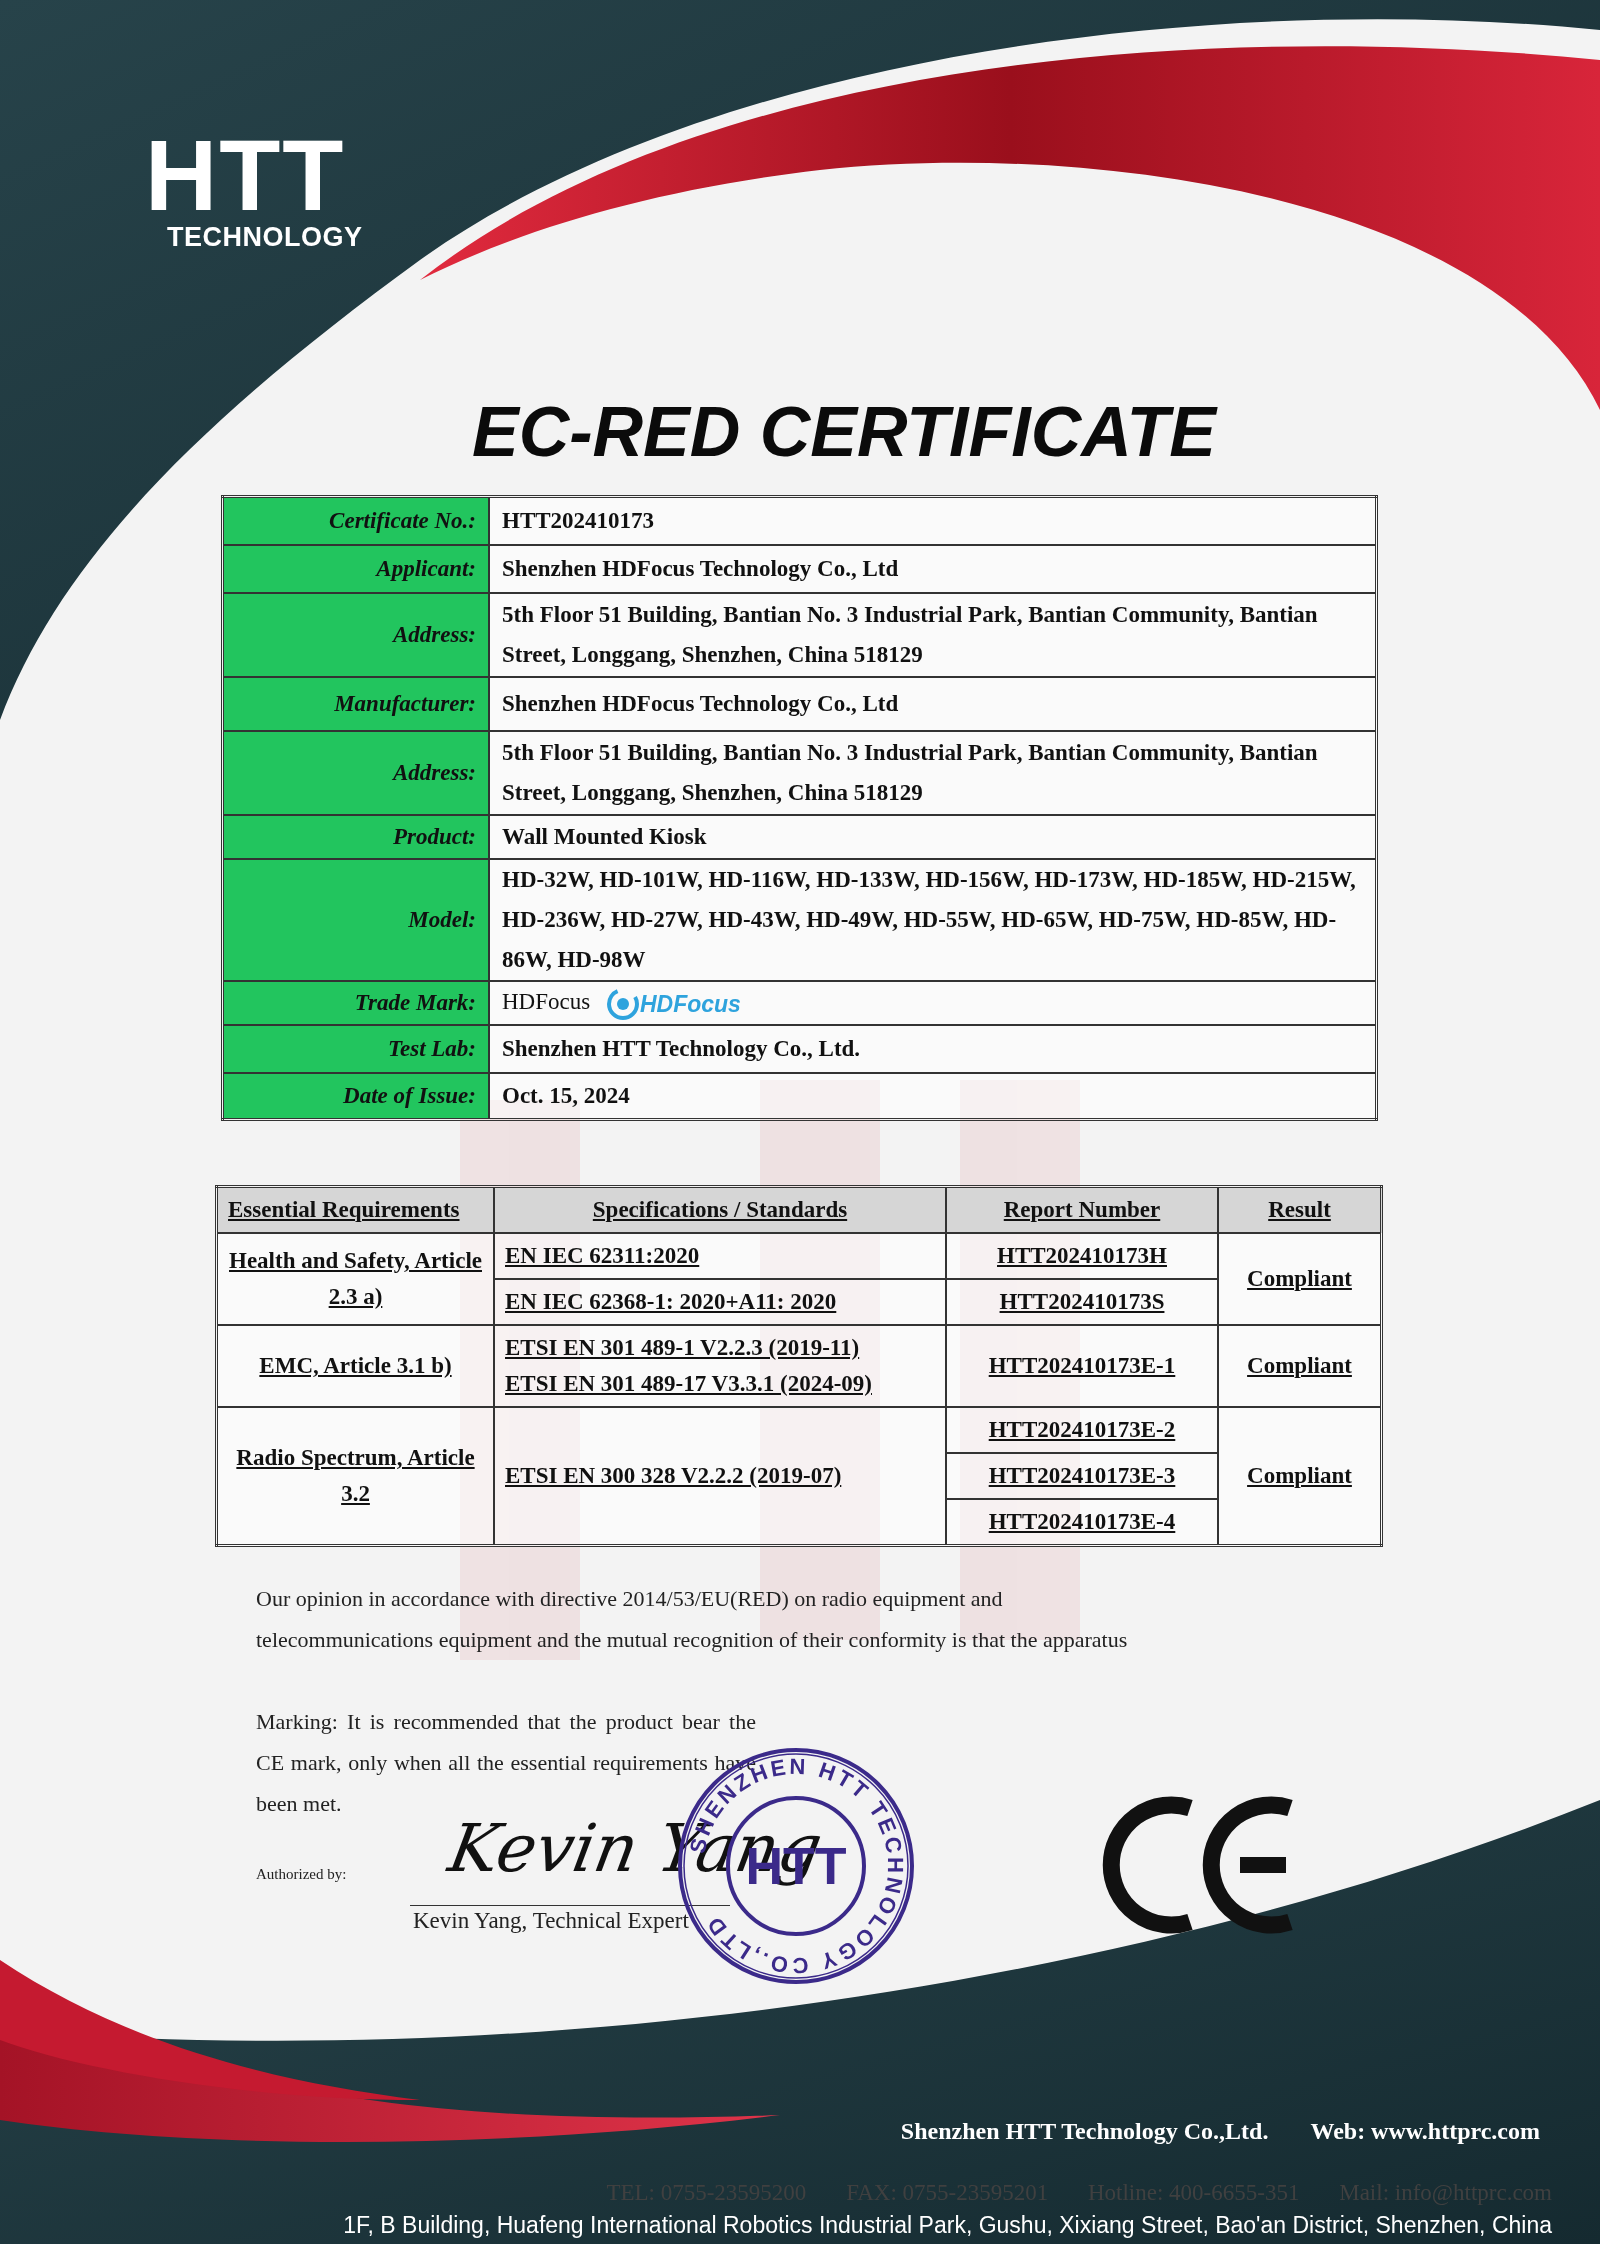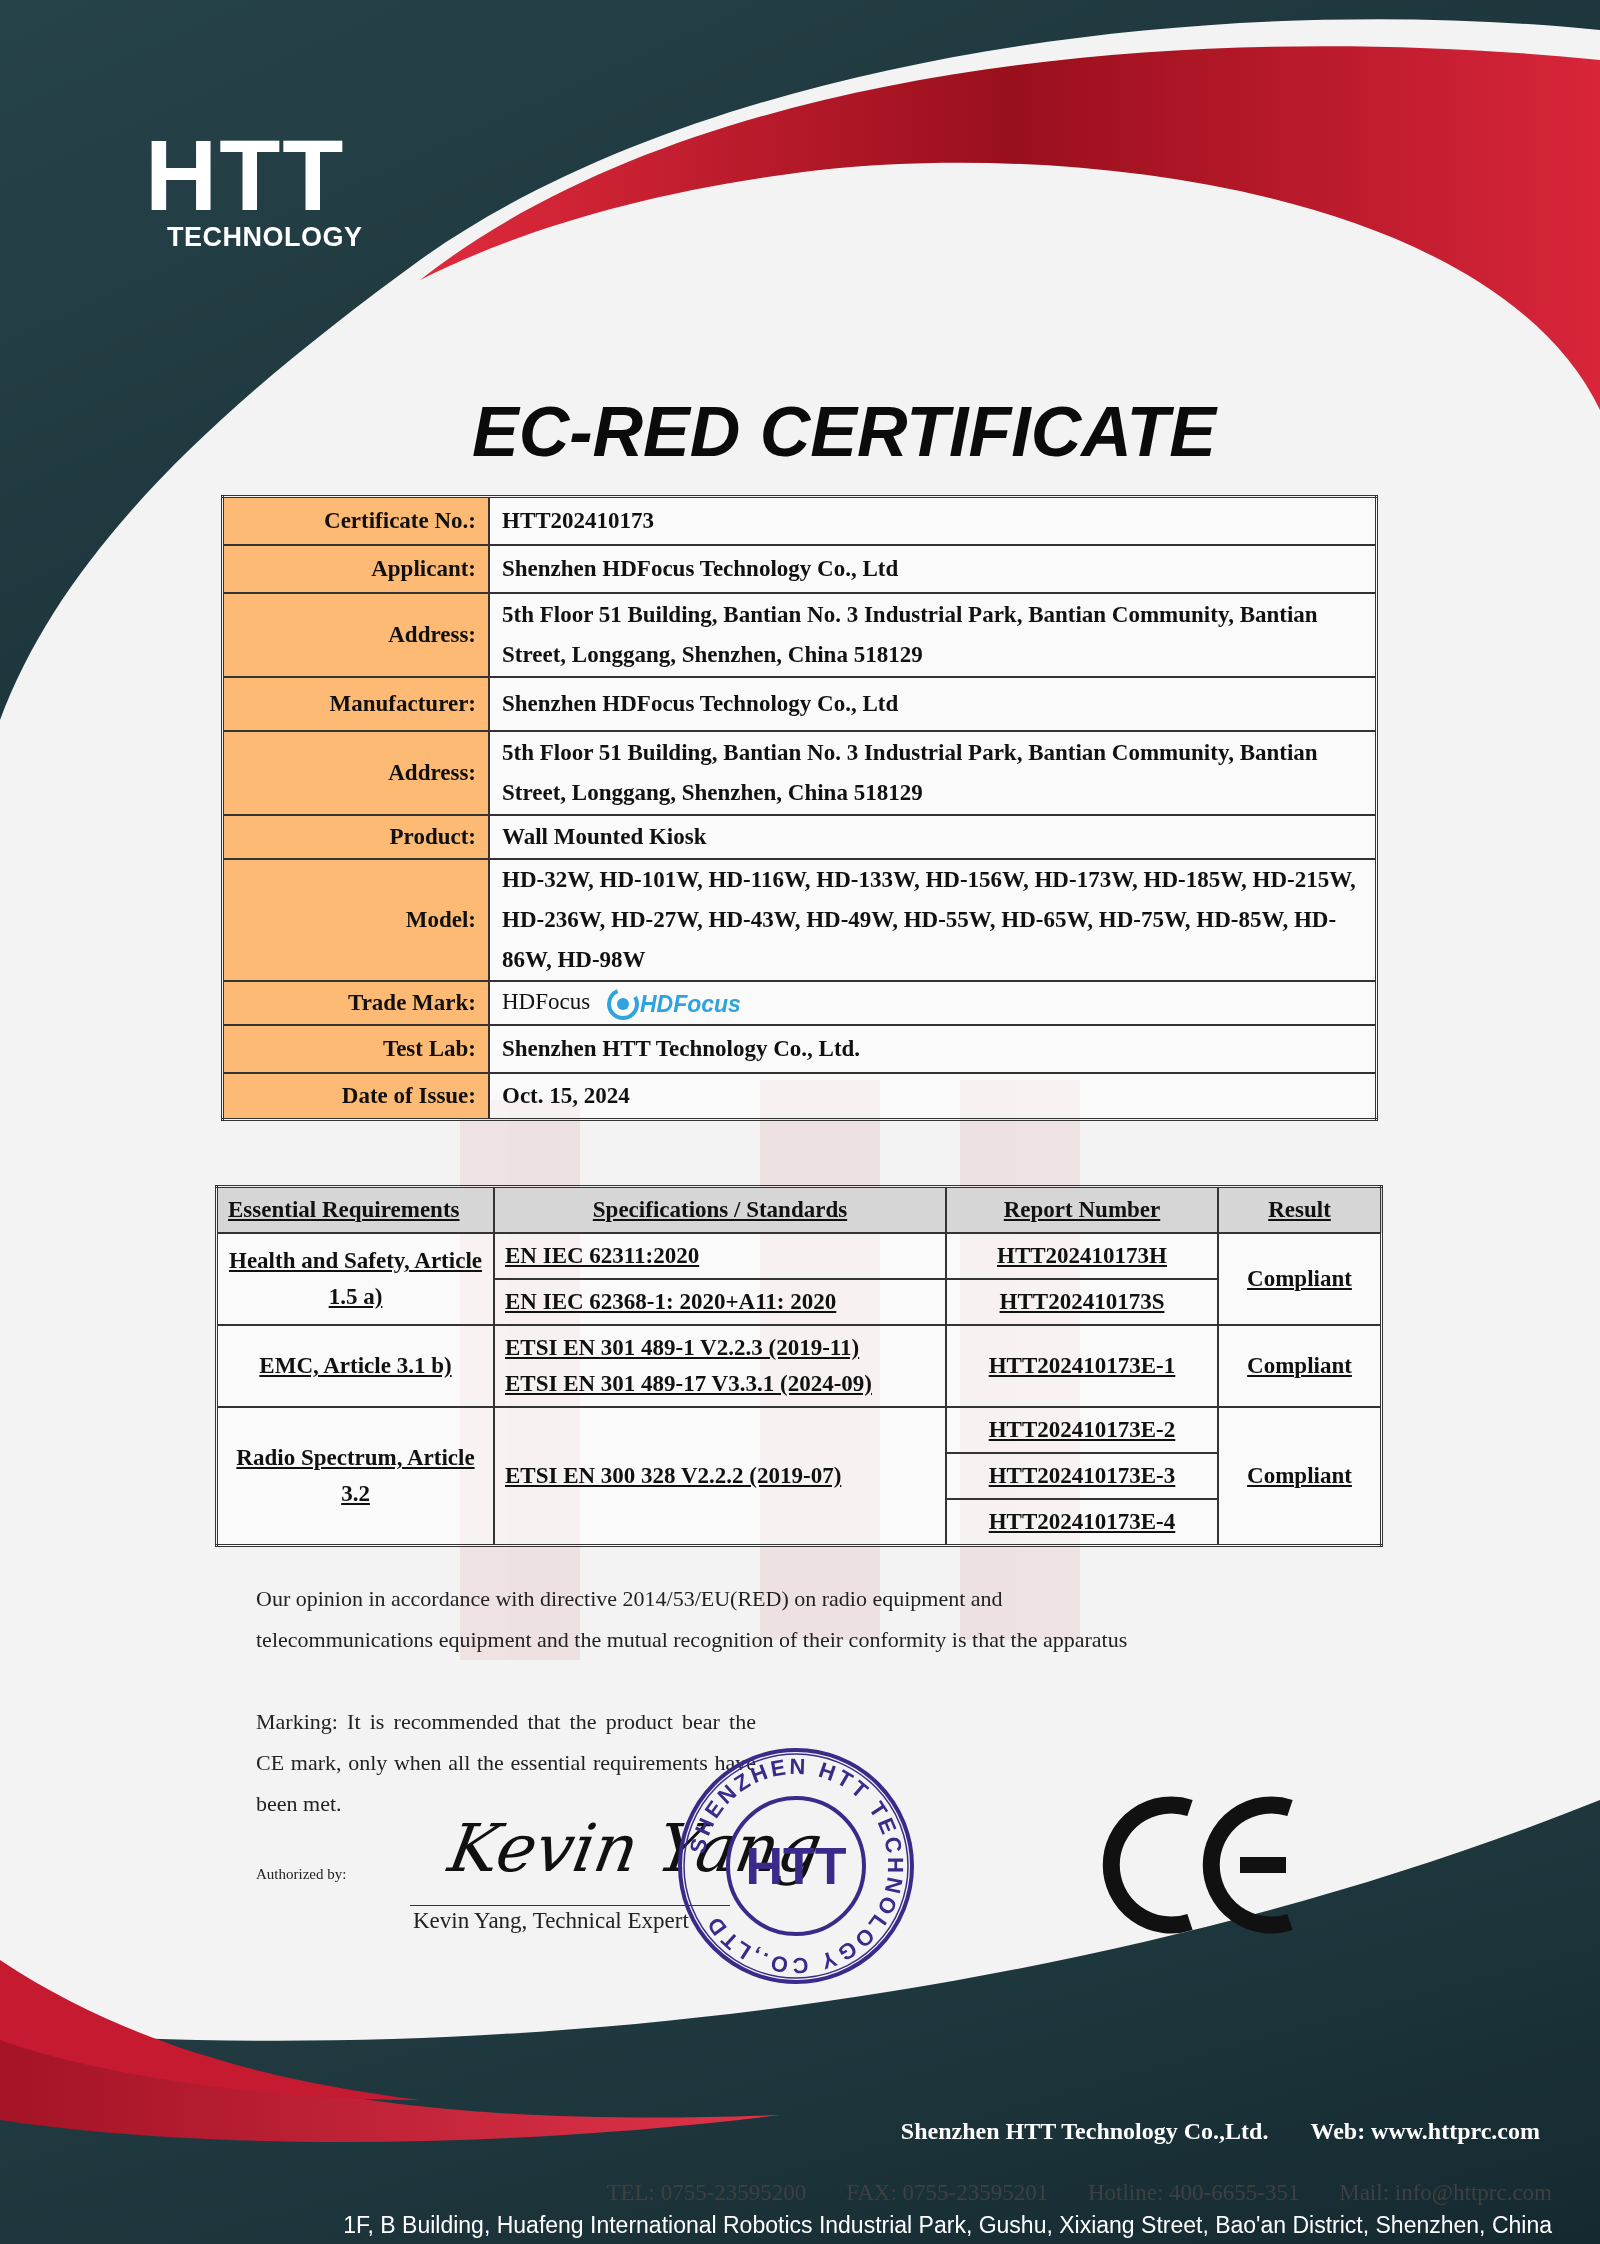--- a/index.html
+++ b/index.html
@@ -5,21 +5,21 @@
   html,body{margin:0;padding:0;}
   body{width:1600px;height:2244px;position:relative;overflow:hidden;background:#f4f4f4;font-family:"Liberation Serif",serif;color:#111;}
   .bg{position:absolute;left:0;top:0;width:1600px;height:2244px;}
   .logo{position:absolute;left:145px;top:130px;color:#fff;font-family:"Liberation Sans",sans-serif;}
   .logo .big{font-size:100px;font-weight:bold;letter-spacing:2px;line-height:90px;}
   .logo .small{font-size:27px;font-weight:bold;letter-spacing:0.5px;margin-top:2px;margin-left:22px;}
   .title{position:absolute;left:0;width:1600px;top:392px;text-align:center;font-family:"Liberation Sans",sans-serif;font-style:italic;font-weight:bold;font-size:70px;letter-spacing:0px;color:#0b0b0b;margin-left:44px;}
   table{border-collapse:collapse;position:absolute;}
   .info{left:221px;top:495px;width:1157px;border:3px double #333;}
   .info td{border:2px solid #333;font-weight:bold;font-size:23px;padding:0 12px;line-height:40px;}
-  .info td.lbl{background:#fdba74;text-align:right;width:240px;}
+  .info td.lbl{background:#22c55e;text-align:right;width:240px;font-style:italic;}
   .info td.val{background:rgba(255,255,255,0.55);}
   .req{left:215px;top:1185px;width:1168px;border:3px double #333;text-decoration:underline;}
   .req td,.req th{border:2px solid #333;font-weight:bold;font-size:23px;padding:4px 10px;line-height:36px;}
   .req th{background:#d6d6d6;}
   .req td.c{text-align:center;}
   .req td{background:rgba(255,255,255,0.55);}
   .opinion{position:absolute;left:256px;top:1578px;font-size:22px;line-height:41px;color:#222;}
   .marking{position:absolute;left:256px;top:1701px;width:500px;font-size:22px;line-height:41px;text-align:justify;color:#222;}
   .auth{position:absolute;left:256px;top:1866px;font-size:15px;color:#222;}
   .sigline{position:absolute;left:410px;top:1905px;width:320px;border-top:1.5px solid #333;}
@@ -135,21 +135,21 @@
 
 <table class="req">
   <tbody>
       <tr>
     <th style="width:255px;text-align:left;">Essential Requirements</th>
     <th style="width:430px;">Specifications / Standards</th>
     <th style="width:250px;">Report Number</th>
     <th>Result</th>
   </tr>
   <tr>
-    <td class="c" rowspan="2">Health and Safety, Article 1.5 a)</td>
+    <td class="c" rowspan="2">Health and Safety, Article 2.3 a)</td>
     <td>EN IEC 62311:2020</td>
     <td class="c">HTT202410173H</td>
     <td class="c" rowspan="2">Compliant</td>
   </tr>
   <tr>
     <td>EN IEC 62368-1: 2020+A11: 2020</td>
     <td class="c">HTT202410173S</td>
   </tr>
   <tr>
     <td class="c">EMC, Article 3.1 b)</td>

